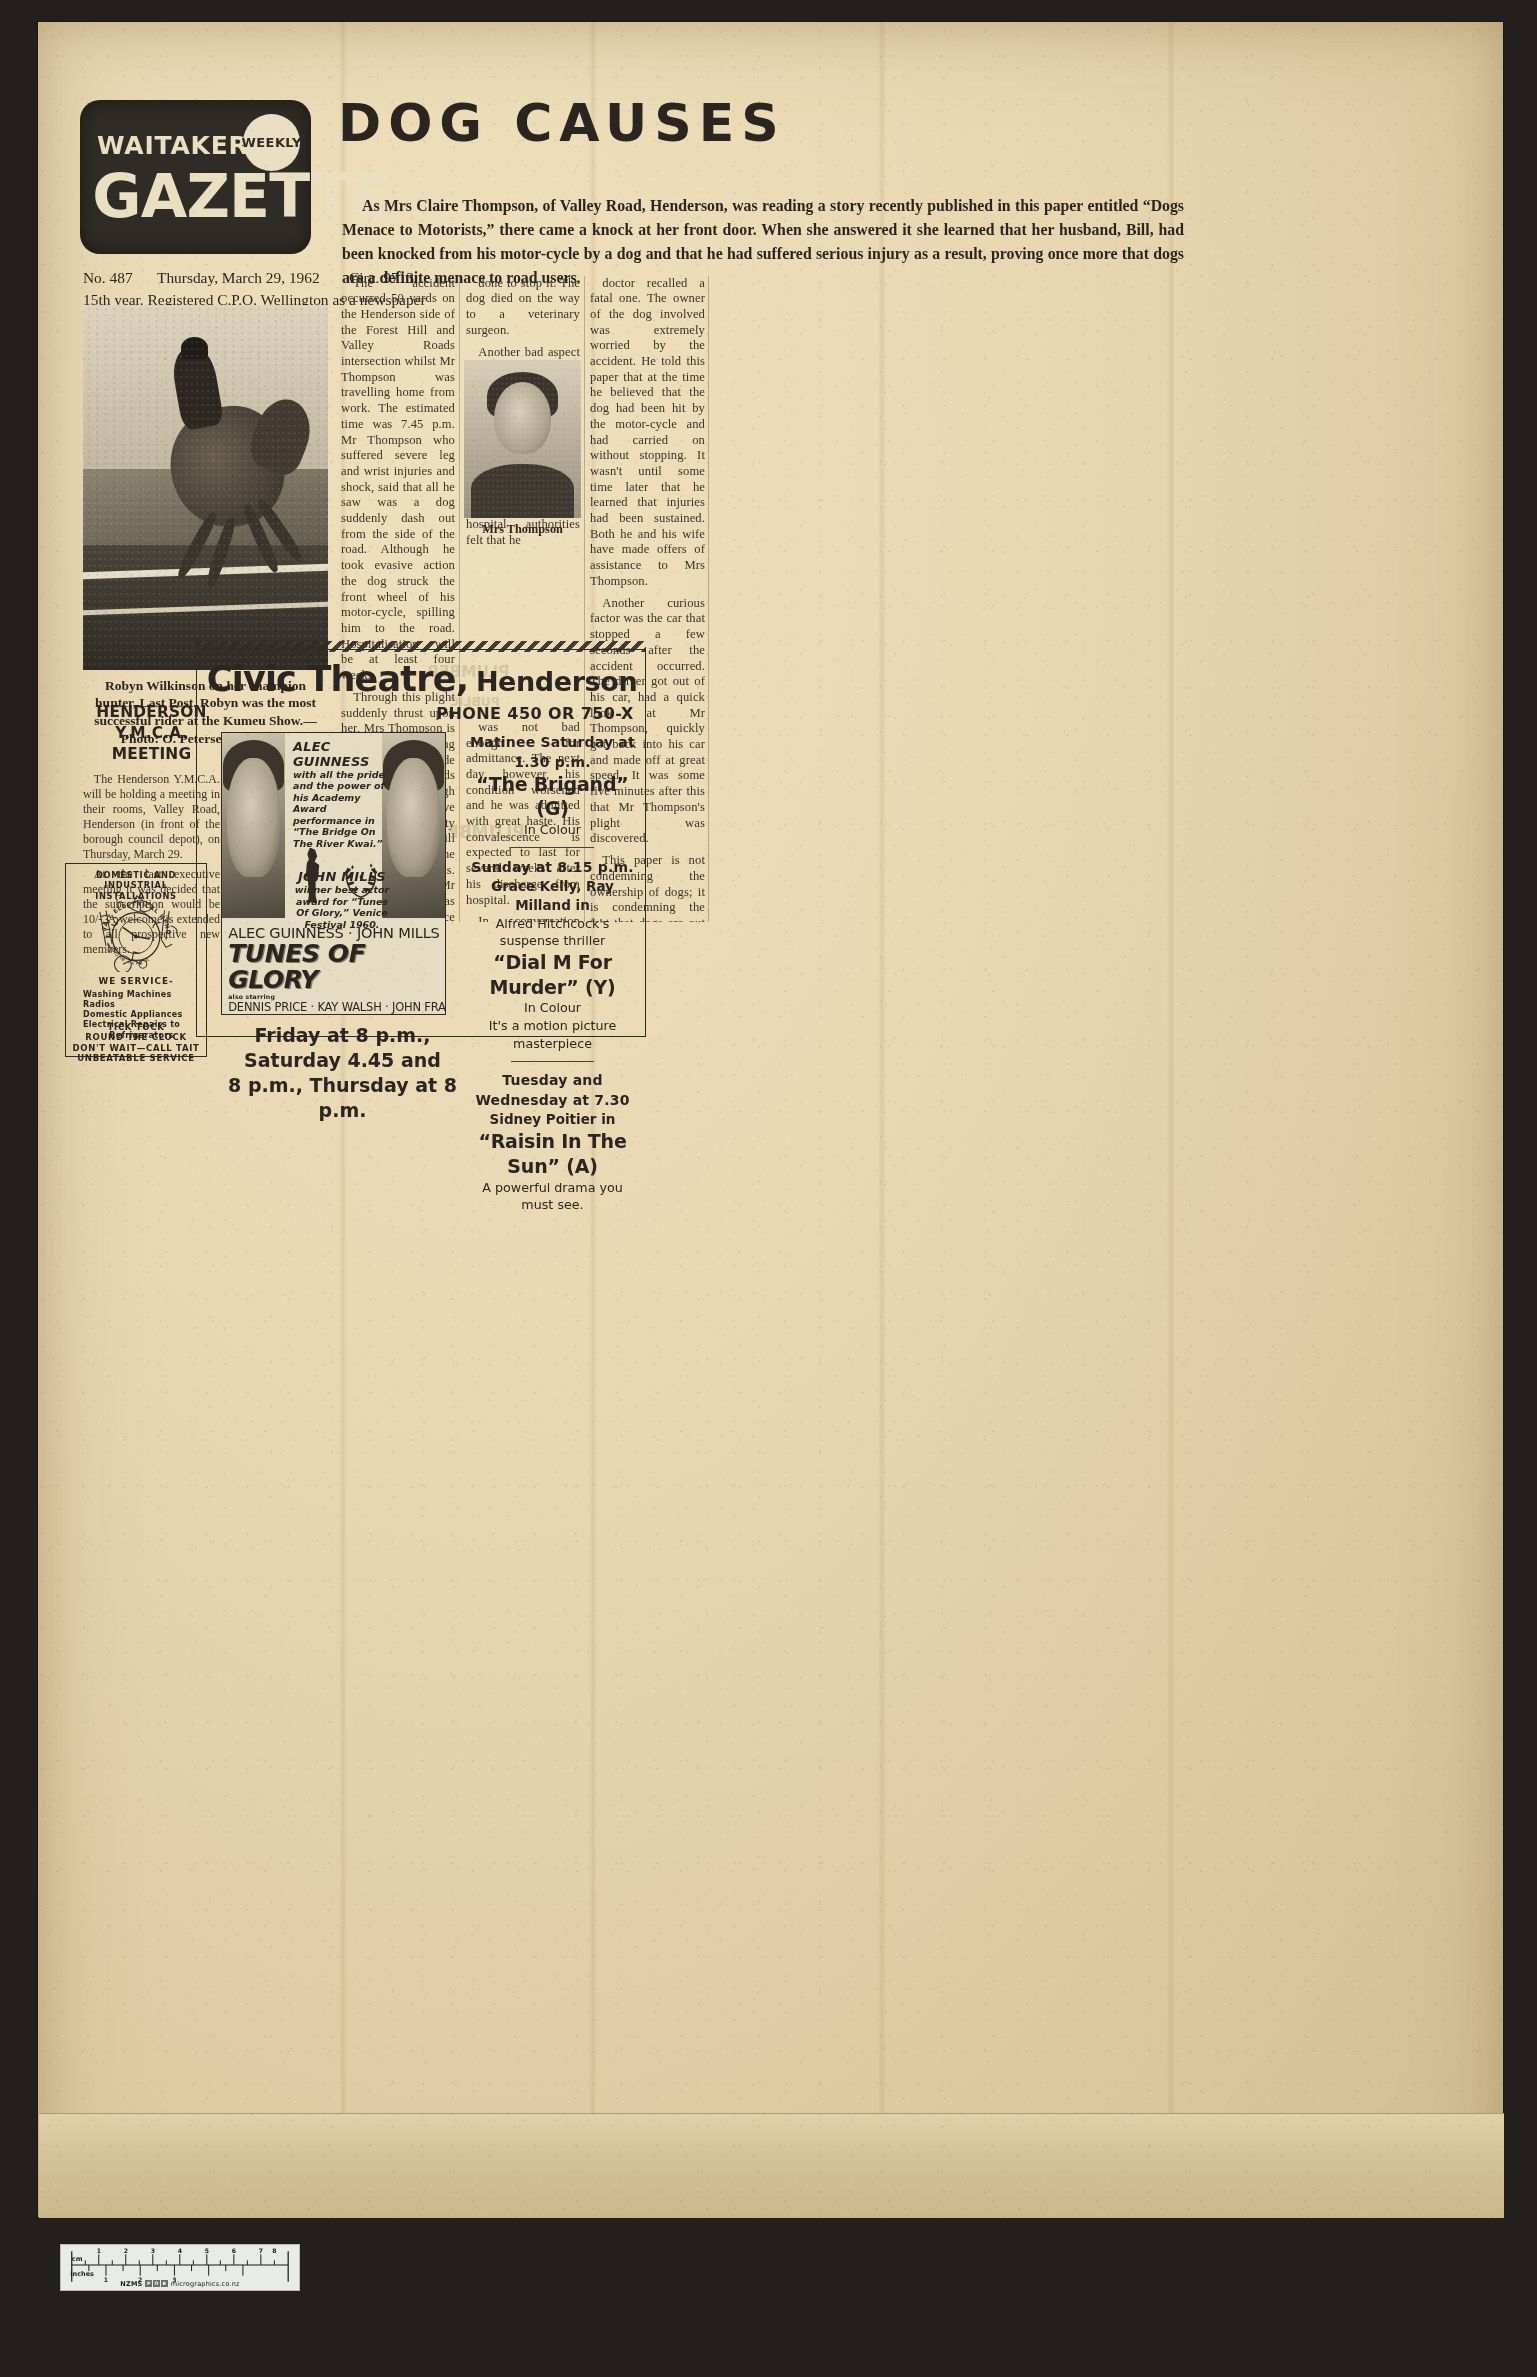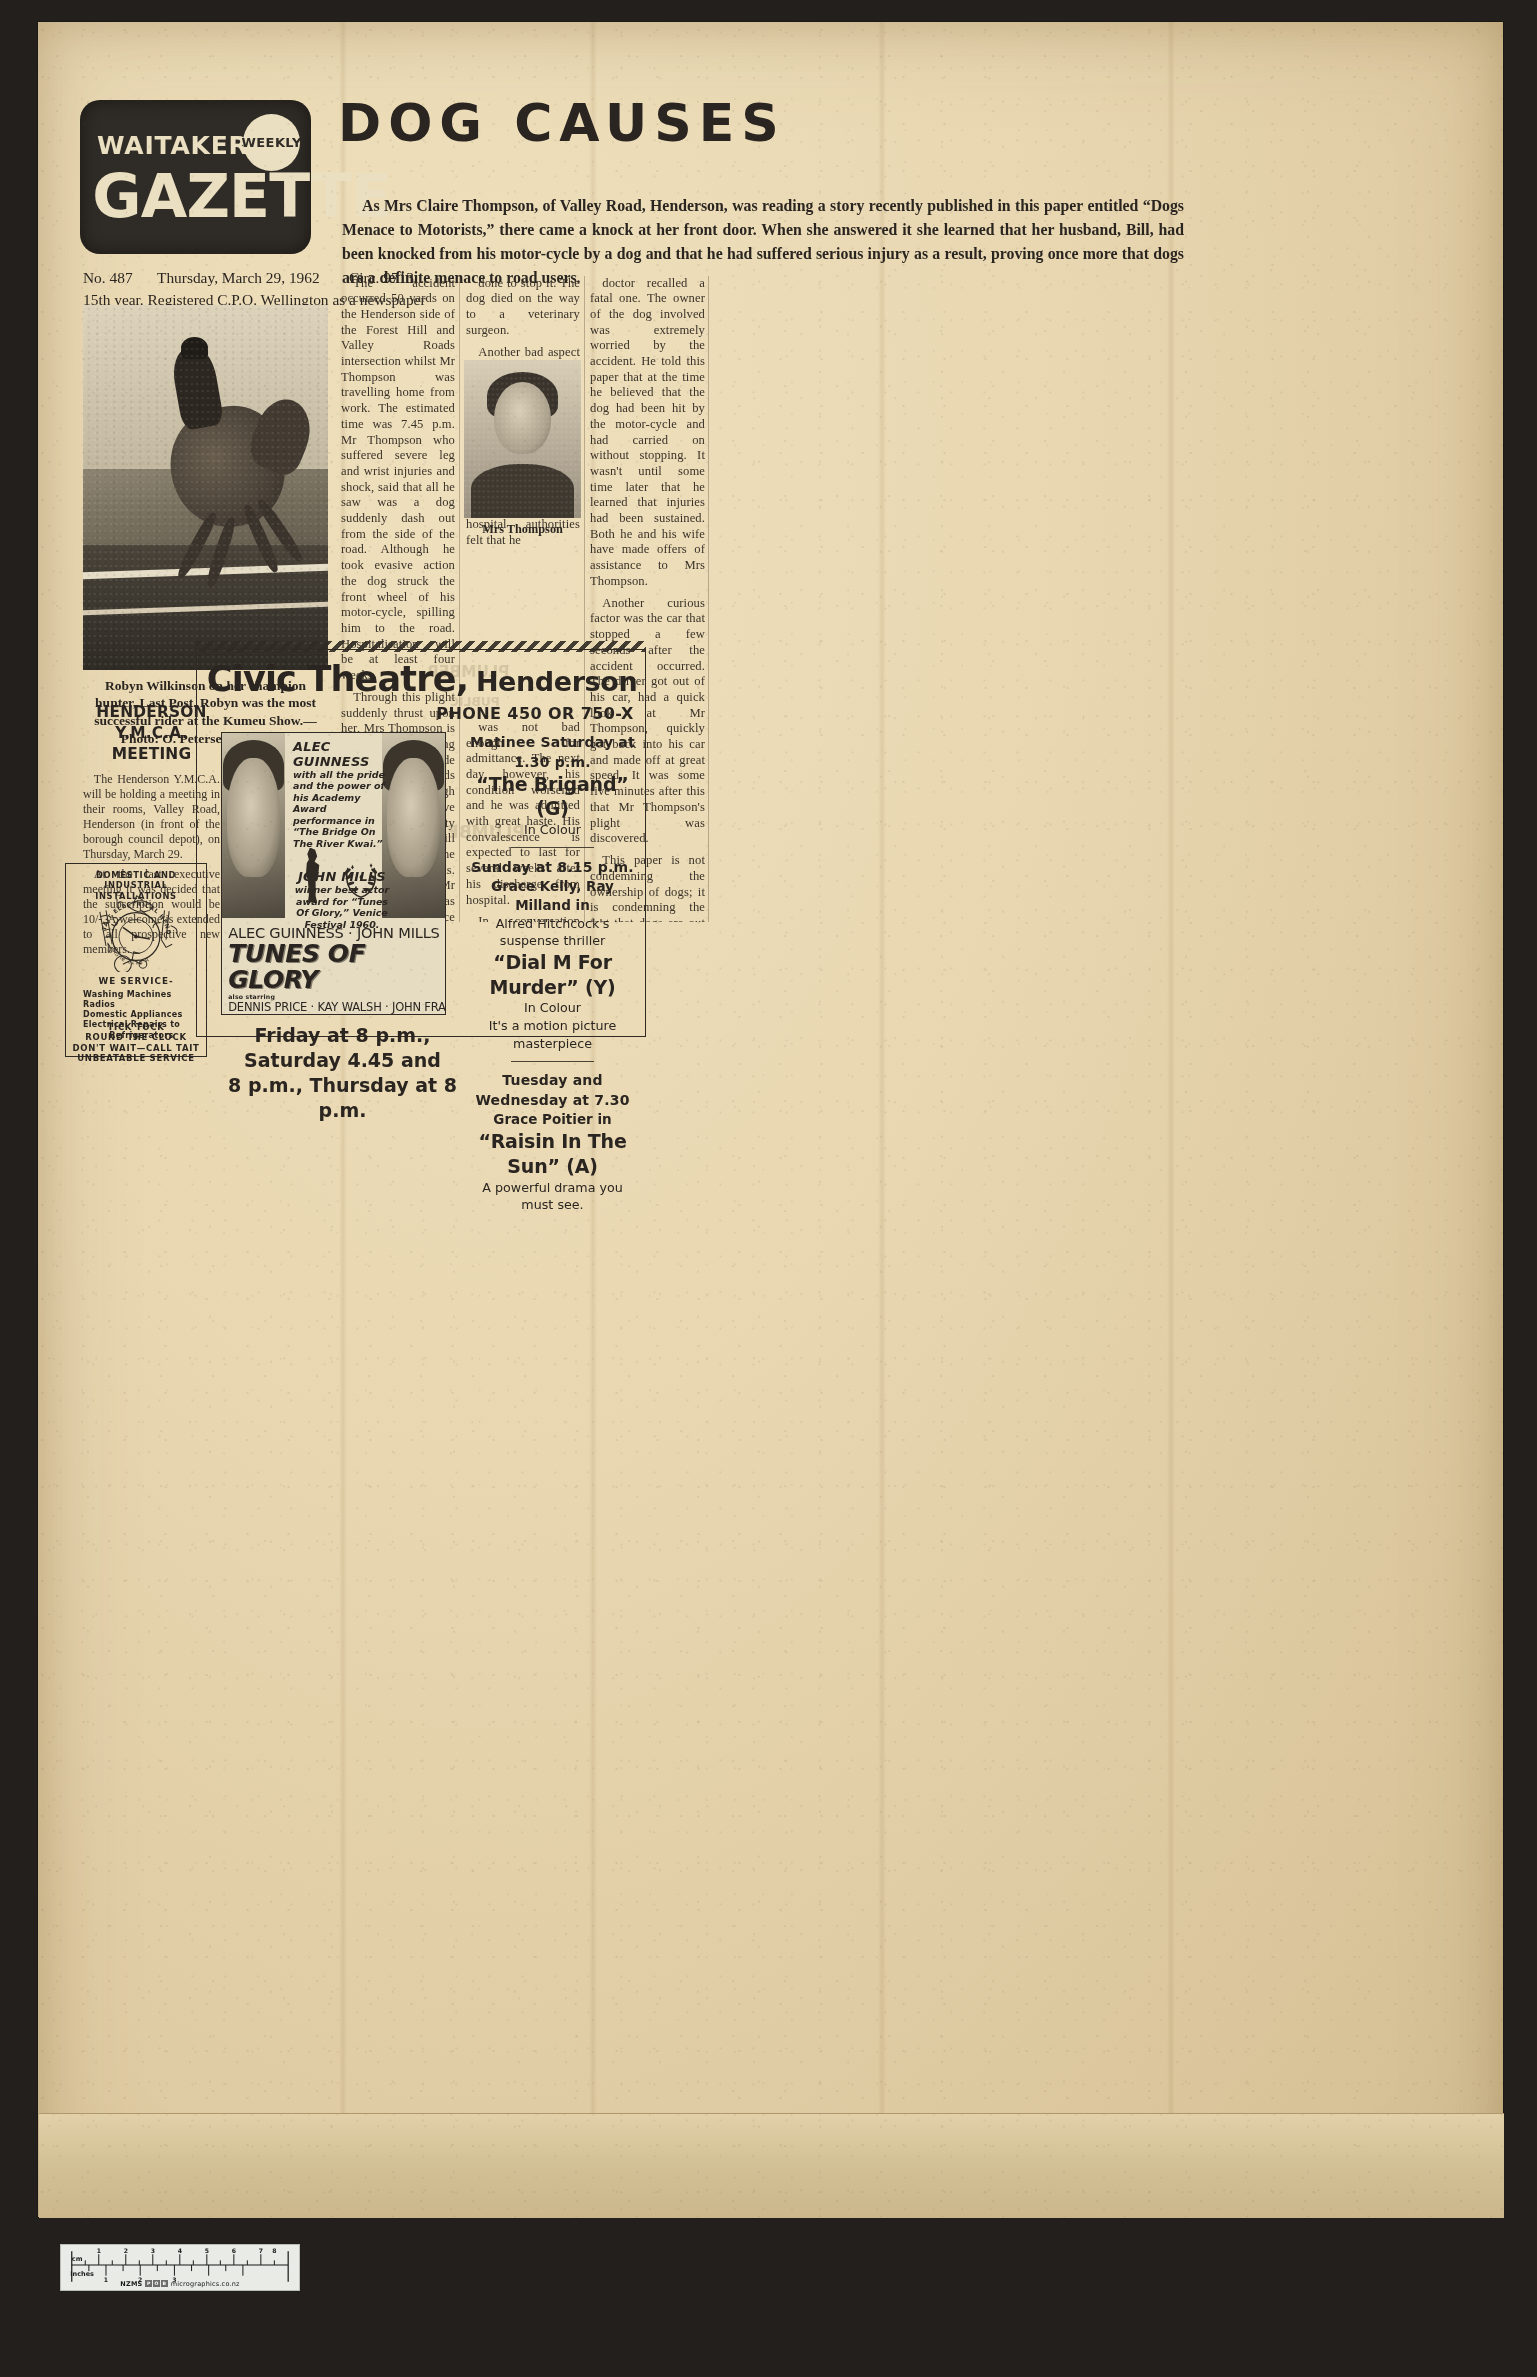--- a/index.html
+++ b/index.html
@@ -563,21 +563,21 @@
         <div class="lst-cast">Grace Kelly, Ray Milland in</div>
         <div class="lst-note">Alfred Hitchcock's suspense thriller</div>
         <div class="lst-film">“Dial M For Murder” (Y)</div>
         <div class="lst-note">In Colour</div>
         <div class="lst-note">It's a motion picture masterpiece</div>
       </div>
       <div class="lst-hr"></div>
 
       <div class="lst-block">
         <div class="lst-when">Tuesday and Wednesday at 7.30</div>
-        <div class="lst-cast">Grace Poitier in</div>
+        <div class="lst-cast">Sidney Poitier in</div>
         <div class="lst-film">“Raisin In The Sun” (A)</div>
         <div class="lst-note">A powerful drama you must see.</div>
       </div>
     </div>
   </div>
 
   <div id="edge-stack"></div>
   <div id="grain"></div>
 </div>
 

